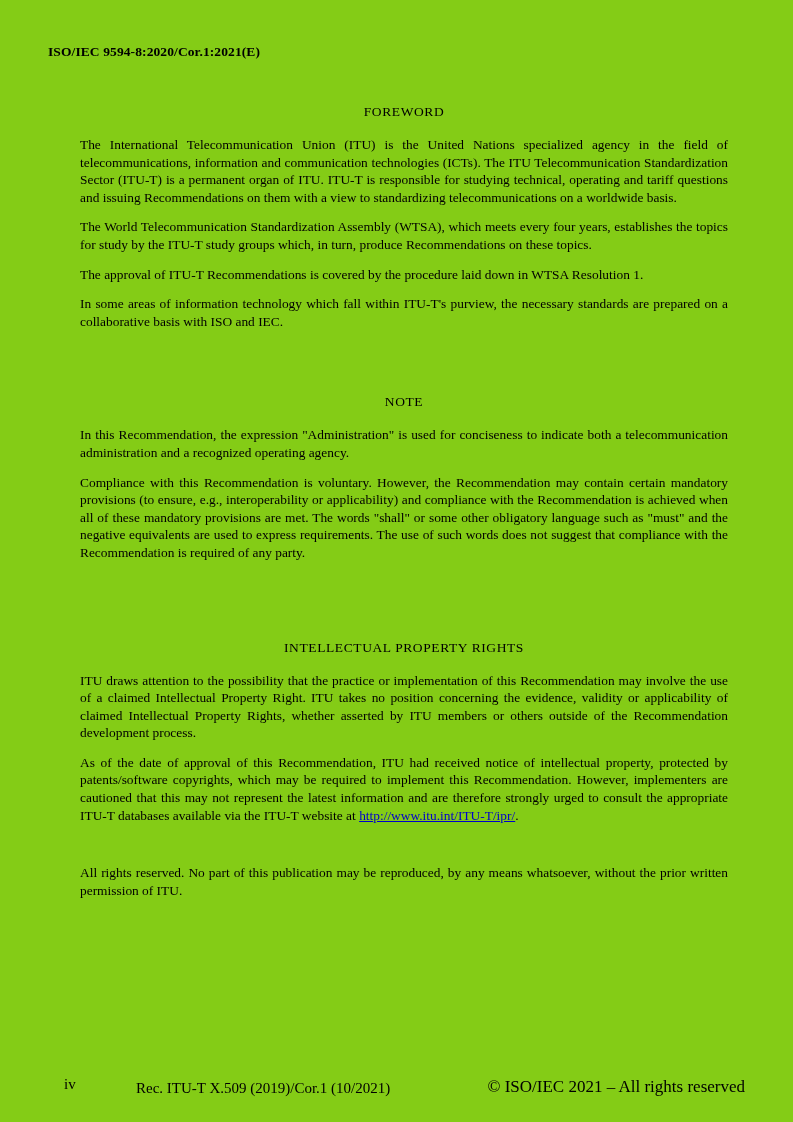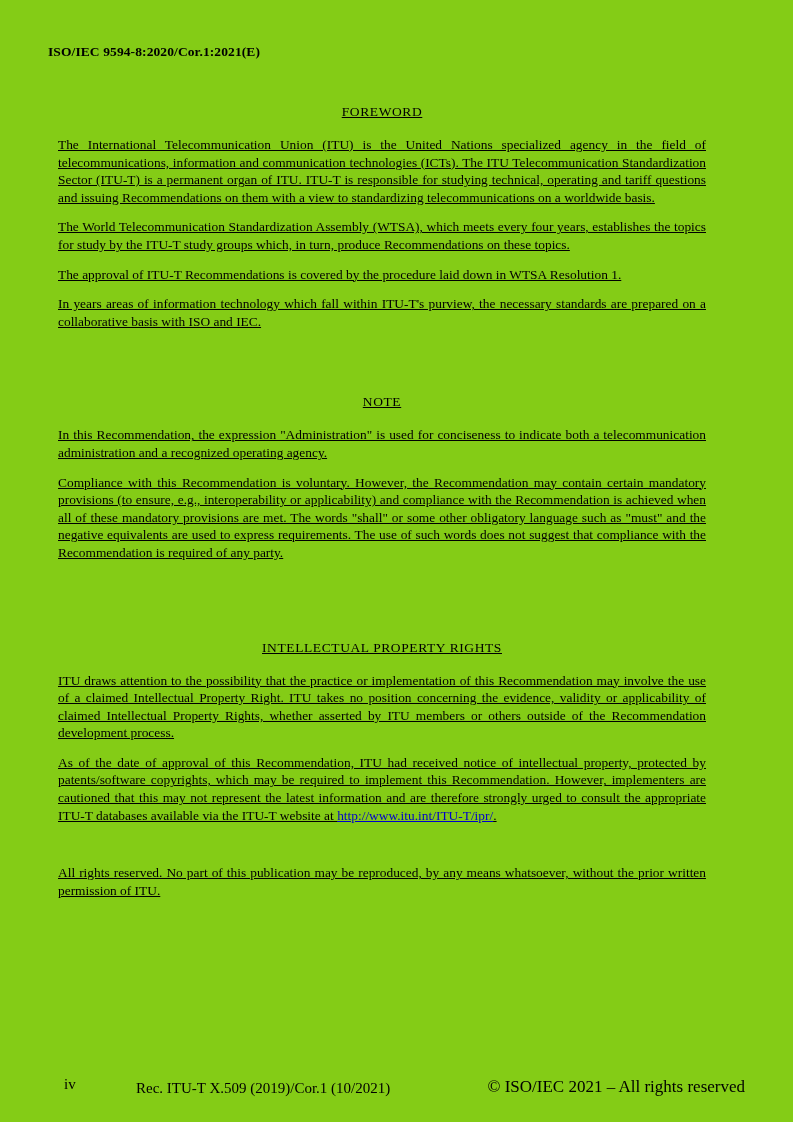--- a/index.html
+++ b/index.html
@@ -25,23 +25,22 @@
     top: 44px;
     left: 48px;
     font-family: "Liberation Serif", serif;
     font-weight: bold;
     font-size: 13.5px;
     letter-spacing: 0.1px;
   }
   .content {
     position: absolute;
     top: 104px;
-    left: 58px;
+    left: 80px;
     width: 648px;
-    text-decoration: underline;
   }
   .section-title {
     text-align: center;
     font-size: 13.5px;
     letter-spacing: 0.6px;
     margin: 0 0 16px 0;
   }
   p.body-text {
     text-align: justify;
     text-justify: inter-word;
@@ -105,21 +104,21 @@
 
   <div class="header-id">ISO/IEC 9594-8:2020/Cor.1:2021(E)</div>
 
   <div class="content">
 
     <div class="section">
       <div class="section-title">FOREWORD</div>
       <p class="body-text">The International Telecommunication Union (ITU) is the United Nations specialized agency in the field of telecommunications, information and communication technologies (ICTs). The ITU Telecommunication Standardization Sector (ITU-T) is a permanent organ of ITU. ITU-T is responsible for studying technical, operating and tariff questions and issuing Recommendations on them with a view to standardizing telecommunications on a worldwide basis.</p>
       <p class="body-text">The World Telecommunication Standardization Assembly (WTSA), which meets every four years, establishes the topics for study by the ITU-T study groups which, in turn, produce Recommendations on these topics.</p>
       <p class="body-text">The approval of ITU-T Recommendations is covered by the procedure laid down in WTSA Resolution 1.</p>
-      <p class="body-text">In years areas of information technology which fall within ITU-T's purview, the necessary standards are prepared on a collaborative basis with ISO and IEC.</p>
+      <p class="body-text">In some areas of information technology which fall within ITU-T's purview, the necessary standards are prepared on a collaborative basis with ISO and IEC.</p>
     </div>
 
     <div class="gap-foreword-note"></div>
 
     <div class="section">
       <div class="section-title">NOTE</div>
       <p class="body-text">In this Recommendation, the expression "Administration" is used for conciseness to indicate both a telecommunication administration and a recognized operating agency.</p>
       <p class="body-text">Compliance with this Recommendation is voluntary. However, the Recommendation may contain certain mandatory provisions (to ensure, e.g., interoperability or applicability) and compliance with the Recommendation is achieved when all of these mandatory provisions are met. The words "shall" or some other obligatory language such as "must" and the negative equivalents are used to express requirements. The use of such words does not suggest that compliance with the Recommendation is required of any party.</p>
     </div>
 

